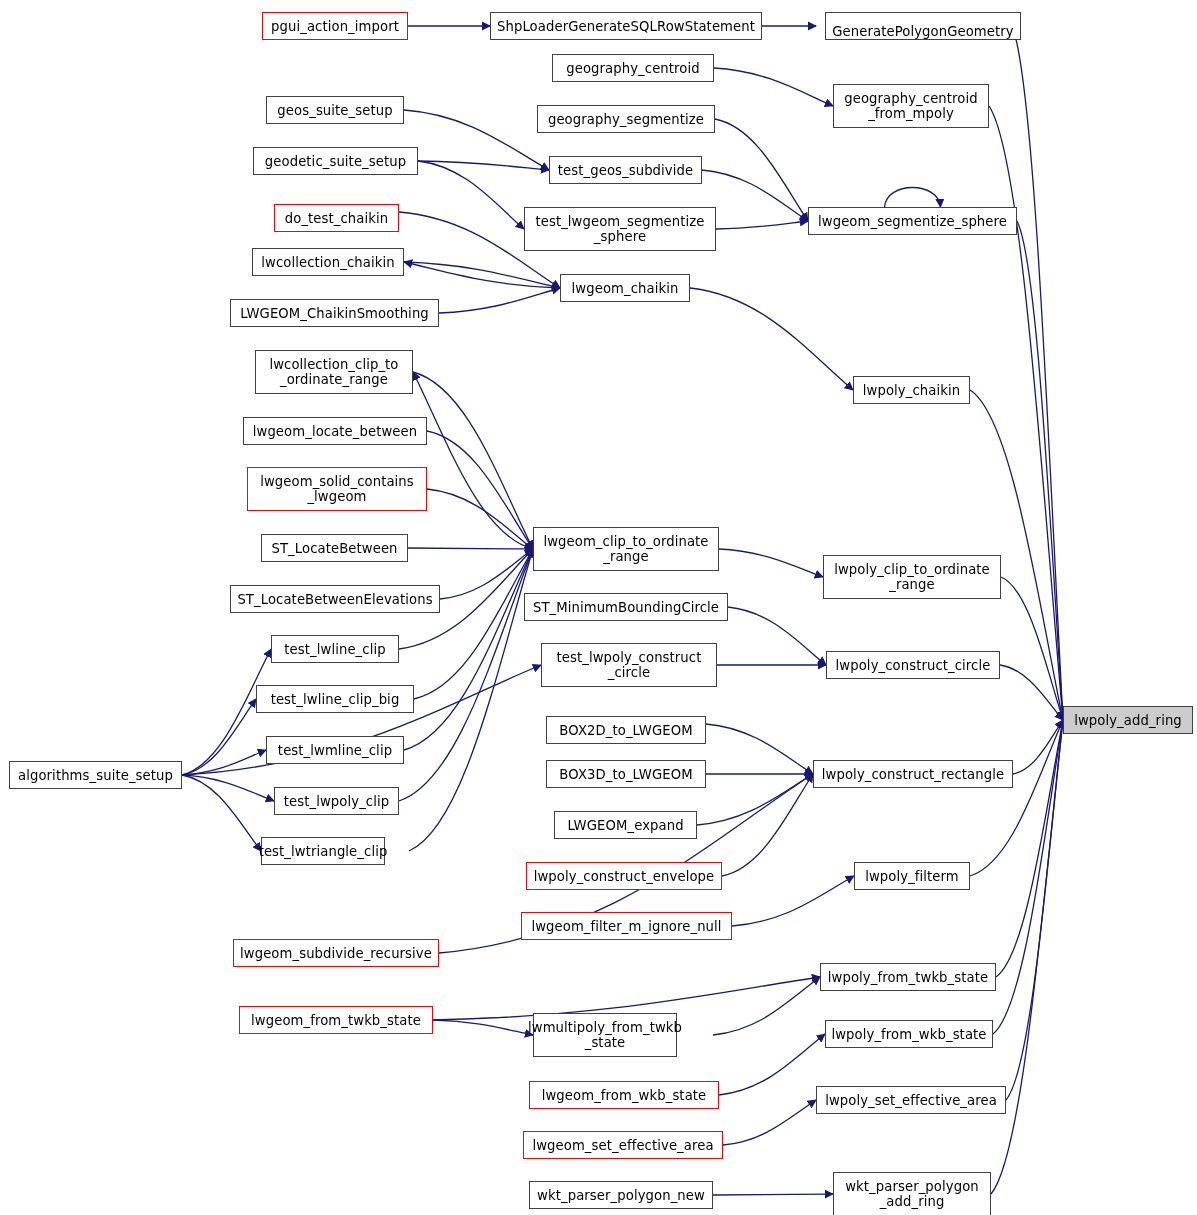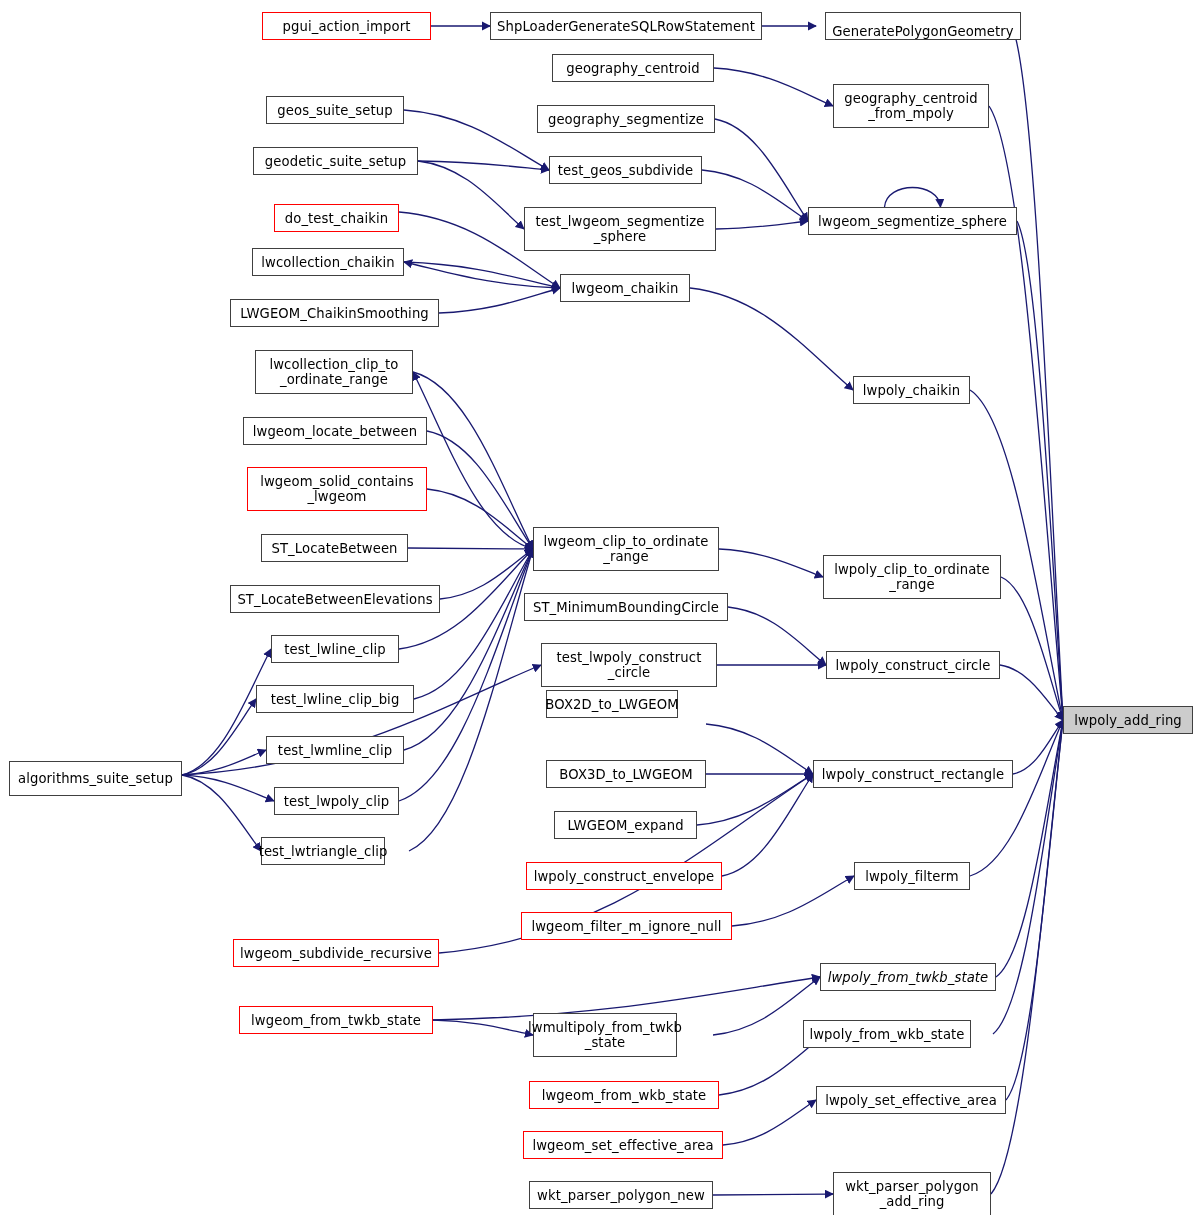--- a/index.html
+++ b/index.html
@@ -79,21 +79,21 @@
         <path d="M 996 977 C 1026.15 956.44, 1044.24 817.66, 1063 720" marker-end="url(#arrow)"></path>
         <path d="M 719 1095 C 766.7 1090.12, 795.3199999999999 1057.18, 825 1034" marker-end="url(#arrow)"></path>
         <path d="M 993 1034 C 1024.5 1008.88, 1043.4 839.3199999999999, 1063 720" marker-end="url(#arrow)"></path>
         <path d="M 723 1145 C 764.85 1141.4, 789.96 1117.1, 816 1100" marker-end="url(#arrow)"></path>
         <path d="M 1006 1100 C 1031.65 1069.6, 1047.04 864.4, 1063 720" marker-end="url(#arrow)"></path>
         <path d="M 713 1195 C 767 1194.92, 799.4 1194.38, 833 1194" marker-end="url(#arrow)"></path>
         <path d="M 991 1194 C 1023.4 1156.08, 1042.84 900.12, 1063 720" marker-end="url(#arrow)"></path>
       </g>
   </svg>
   <div id="nodes">
-      <div class="node red" style="left: 262px; top: 12px; width: 169px; height: 28px;"><span>pgui_action_import</span></div>
+      <div class="node red" style="left: 262px; top: 12px; width: 146px; height: 28px;"><span>pgui_action_import</span></div>
       <div class="node" style="left: 490px; top: 12px; width: 272px; height: 28px;"><span>ShpLoaderGenerateSQLRowStatement</span></div>
       <div class="node" style="left: 825px; top: 12px; width: 196px; height: 28px; align-items: flex-end;"><span>GeneratePolygonGeometry</span></div>
       <div class="node" style="left: 552px; top: 54px; width: 162px; height: 28px;"><span>geography_centroid</span></div>
       <div class="node" style="left: 833px; top: 84px; width: 156px; height: 44px;"><span>geography_centroid
 _from_mpoly</span></div>
       <div class="node" style="left: 266px; top: 96px; width: 138px; height: 28px;"><span>geos_suite_setup</span></div>
       <div class="node" style="left: 537px; top: 105px; width: 178px; height: 28px;"><span>geography_segmentize</span></div>
       <div class="node" style="left: 253px; top: 147px; width: 165px; height: 28px;"><span>geodetic_suite_setup</span></div>
       <div class="node" style="left: 549px; top: 156px; width: 153px; height: 28px;"><span>test_geos_subdivide</span></div>
       <div class="node" style="left: 808px; top: 207px; width: 209px; height: 28px;"><span>lwgeom_segmentize_sphere</span></div>
@@ -115,37 +115,37 @@
       <div class="node" style="left: 230px; top: 585px; width: 210px; height: 28px;"><span>ST_LocateBetweenElevations</span></div>
       <div class="node" style="left: 823px; top: 555px; width: 178px; height: 44px;"><span>lwpoly_clip_to_ordinate
 _range</span></div>
       <div class="node" style="left: 524px; top: 593px; width: 204px; height: 28px;"><span>ST_MinimumBoundingCircle</span></div>
       <div class="node" style="left: 271px; top: 635px; width: 128px; height: 28px;"><span>test_lwline_clip</span></div>
       <div class="node" style="left: 541px; top: 643px; width: 176px; height: 44px;"><span>test_lwpoly_construct
 _circle</span></div>
       <div class="node" style="left: 826px; top: 651px; width: 174px; height: 28px;"><span>lwpoly_construct_circle</span></div>
       <div class="node" style="left: 256px; top: 685px; width: 158px; height: 28px;"><span>test_lwline_clip_big</span></div>
       <div class="node target" style="left: 1063px; top: 706px; width: 130px; height: 28px;"><span>lwpoly_add_ring</span></div>
-      <div class="node" style="left: 546px; top: 690px; width: 132px; height: 28px;"><span>BOX2D_to_LWGEOM</span></div>
+      <div class="node" style="left: 546px; top: 716px; width: 160px; height: 28px;"><span>BOX2D_to_LWGEOM</span></div>
       <div class="node" style="left: 266px; top: 736px; width: 138px; height: 28px;"><span>test_lwmline_clip</span></div>
       <div class="node" style="left: 546px; top: 760px; width: 160px; height: 28px;"><span>BOX3D_to_LWGEOM</span></div>
       <div class="node" style="left: 813px; top: 760px; width: 200px; height: 28px;"><span>lwpoly_construct_rectangle</span></div>
-      <div class="node" style="left: 9px; top: 761px; width: 173px; height: 35px;"><span>algorithms_suite_setup</span></div>
+      <div class="node" style="left: 9px; top: 761px; width: 173px; height: 28px;"><span>algorithms_suite_setup</span></div>
       <div class="node" style="left: 274px; top: 787px; width: 125px; height: 28px;"><span>test_lwpoly_clip</span></div>
       <div class="node" style="left: 554px; top: 811px; width: 143px; height: 28px;"><span>LWGEOM_expand</span></div>
       <div class="node" style="left: 261px; top: 837px; width: 124px; height: 28px;"><span>test_lwtriangle_clip</span></div>
       <div class="node red" style="left: 526px; top: 862px; width: 196px; height: 28px;"><span>lwpoly_construct_envelope</span></div>
       <div class="node" style="left: 854px; top: 862px; width: 116px; height: 28px;"><span>lwpoly_filterm</span></div>
       <div class="node red" style="left: 521px; top: 912px; width: 211px; height: 28px;"><span>lwgeom_filter_m_ignore_null</span></div>
       <div class="node red" style="left: 233px; top: 939px; width: 206px; height: 28px;"><span>lwgeom_subdivide_recursive</span></div>
-      <div class="node" style="left: 820px; top: 963px; width: 176px; height: 28px; font-style: italic;"><span>lwpoly_from_twkb_state</span></div>
+      <div class="node" style="left: 820px; top: 963px; width: 176px; height: 28px;"><span>lwpoly_from_twkb_state</span></div>
       <div class="node red" style="left: 239px; top: 1006px; width: 194px; height: 28px;"><span>lwgeom_from_twkb_state</span></div>
       <div class="node" style="left: 533px; top: 1013px; width: 144px; height: 44px;"><span>lwmultipoly_from_twkb
 _state</span></div>
-      <div class="node" style="left: 803px; top: 1020px; width: 168px; height: 28px;"><span>lwpoly_from_wkb_state</span></div>
+      <div class="node" style="left: 825px; top: 1020px; width: 168px; height: 28px;"><span>lwpoly_from_wkb_state</span></div>
       <div class="node red" style="left: 529px; top: 1081px; width: 190px; height: 28px; align-items: center;"><span>lwgeom_from_wkb_state</span></div>
       <div class="node" style="left: 816px; top: 1086px; width: 190px; height: 28px;"><span>lwpoly_set_effective_area</span></div>
       <div class="node red" style="left: 523px; top: 1131px; width: 200px; height: 28px;"><span>lwgeom_set_effective_area</span></div>
       <div class="node" style="left: 529px; top: 1181px; width: 184px; height: 28px;"><span>wkt_parser_polygon_new</span></div>
       <div class="node" style="left: 833px; top: 1172px; width: 158px; height: 44px;"><span>wkt_parser_polygon
 _add_ring</span></div>
     </div>
 </div>
 
 </body></html>

